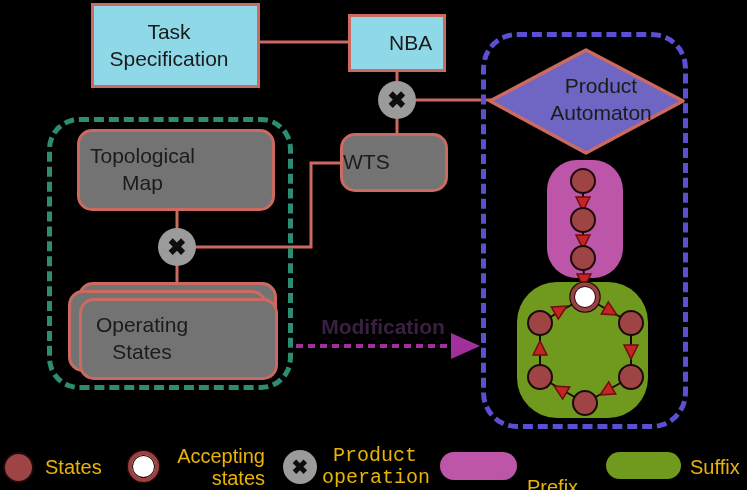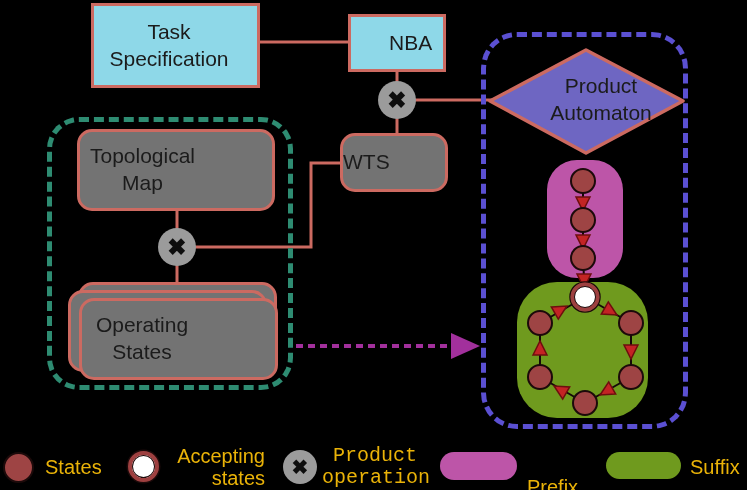--- a/index.html
+++ b/index.html
@@ -131,20 +131,21 @@
 
   <div class="xcircle big" style="left:378px; top:81px;">
     <span>✖</span>
   </div>
   <div class="xcircle big" style="left:158px; top:228px;">
     <span>✖</span>
   </div>
 
   <div class="freelabel" style="left:531px; top:73px; width:140px;">Product Automaton</div>
 
+  <div class="freelabel" id="modification-label" style="left:300px; top:314px; width:166px;">Modification</div>
 
   <svg class="layer" width="747" height="490" style="z-index:3">
     <rect x="547" y="160" width="76" height="118" rx="30" fill="#bd55a8"></rect>
     <rect x="517" y="282" width="131" height="136" rx="40" fill="#6f9a1e"></rect>
 
     <g stroke="#140808" stroke-width="2">
       <line x1="583" y1="181" x2="583" y2="220"></line>
       <line x1="583" y1="220" x2="583" y2="258"></line>
       <line x1="583" y1="258" x2="585" y2="297"></line>
       <line x1="585" y1="297" x2="631" y2="323"></line>

